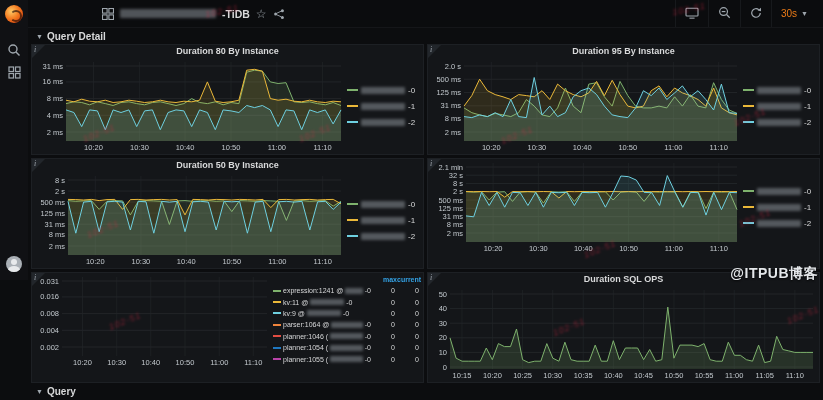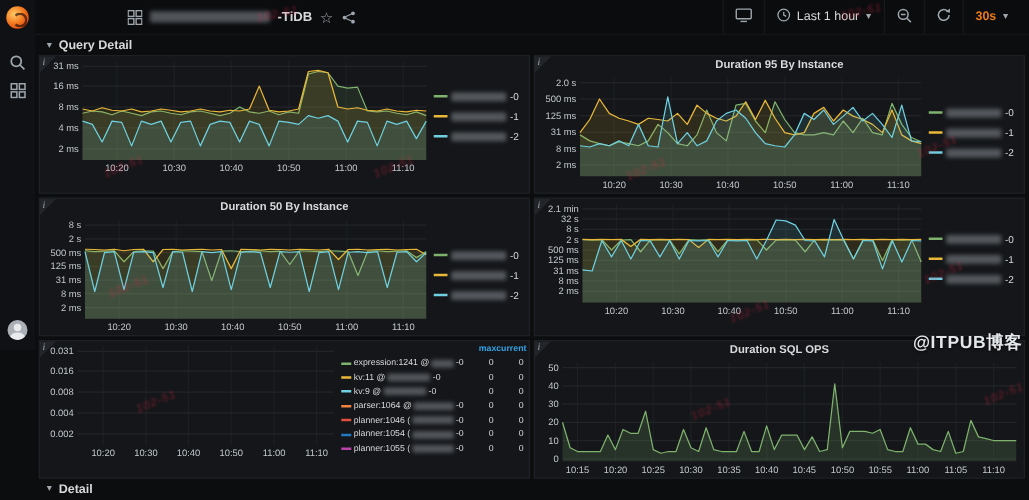--- a/index.html
+++ b/index.html
@@ -30,21 +30,21 @@
     padding:0 6px 0 0; flex-shrink:0; border-bottom:1px solid #151619; }
   .nav-left { display:flex; align-items:center; gap:6px; margin-left:74px; }
   .blur { display:inline-block; background:#8a9097; opacity:.55; filter:blur(1.8px); border-radius:1px; }
   .title-blur { width:96px; height:9px; }
   .dash-title { font-size:10.5px; font-weight:700; color:#d8d9da; }
   .nav-ico { color:#9fa7ae; font-size:11px; line-height:1; display:flex; align-items:center; }
   .nav-right { margin-left:auto; display:flex; align-items:stretch; height:100%; }
   .nav-btn { display:flex; align-items:center; gap:4px; padding:0 9px; border-left:1px solid #17191c;
     color:#d8d9da; font-size:10px; cursor:pointer; }
   .caret { font-size:7px; color:#9fa7ae; }
-  .refresh-val { color:#eb7b18; font-weight:700; }
+  .refresh-val { color:#eb7b18; font-weight:400; }
 
   
   .content { flex:1; position:relative; padding:2px 3px 0 3px; background:#0c0d0f; }
   .section-header { height:13px; display:flex; align-items:center; gap:4px; padding-left:5px;
     font-size:10px; font-weight:700; color:#d8d9da; cursor:pointer;text-align:right; }
   .chev { font-size:7px; color:#9fa7ae; }
   .grid { display:grid; grid-template-columns:1fr 1fr; gap:3px; margin-top:1px; }
   .panel { position:relative; background:#141619; border:1px solid #1d2024; height:111px; overflow:hidden; }
   .corner { position:absolute; left:0; top:0; width:0; height:0;
     border-left:13px solid #22262b; border-bottom:13px solid transparent; z-index:2; }
@@ -133,30 +133,20 @@
         <div class="nav-btn">
           <span>
             <svg width="14" height="12" viewBox="0 0 16 14">
                 <rect x="1" y="1.5" width="14" height="9" rx="1" fill="none" stroke="#9fa7ae" stroke-width="1.3"></rect>
                 <line x1="5" y1="13" x2="11" y2="13" stroke="#9fa7ae" stroke-width="1.3"></line>
               </svg>
           </span>
         </div>
         <div class="nav-btn">
           <span>
-            <svg width="12" height="12" viewBox="0 0 14 14">
-                <circle cx="7" cy="7" r="5.4" fill="none" stroke="#9fa7ae" stroke-width="1.2"></circle>
-                <polyline points="7,4 7,7 9.3,8.3" fill="none" stroke="#9fa7ae" stroke-width="1.2"></polyline>
-              </svg>
-          </span>
-          <span>Last 1 hour</span>
-          <span class="caret">▼</span>
-        </div>
-        <div class="nav-btn">
-          <span>
             <svg width="13" height="13" viewBox="0 0 14 14">
                 <circle cx="6" cy="6" r="4.2" fill="none" stroke="#9fa7ae" stroke-width="1.3"></circle>
                 <line x1="9.2" y1="9.2" x2="12.6" y2="12.6" stroke="#9fa7ae" stroke-width="1.3"></line>
                 <line x1="4" y1="6" x2="8" y2="6" stroke="#9fa7ae" stroke-width="1.3"></line>
               </svg>
           </span>
         </div>
         <div class="nav-btn">
           <span>
             <svg width="12" height="12" viewBox="0 0 14 14">
@@ -175,20 +165,21 @@
     <main class="content">
       <div class="section-header">
         <span class="chev">▼</span>
         <span>Query Detail</span>
       </div>
 
       <div class="grid">
         <section class="panel">
           <div class="corner"></div>
             <div class="corner-i">i</div>
+          <div class="panel-title">Duration 80 By Instance</div>
           <div class="panel-body">
             <div class="chart"><svg width="315" height="96">
                   <line x1="61.5" y1="4" x2="61.5" y2="83" stroke="#1d2023" stroke-width="1"></line>
                   <text x="61.5" y="92" text-anchor="middle" fill="#c3c9ce" font-size="7.5">10:20</text>
                   <line x1="107.425" y1="4" x2="107.425" y2="83" stroke="#1d2023" stroke-width="1"></line>
                   <text x="107.425" y="92" text-anchor="middle" fill="#c3c9ce" font-size="7.5">10:30</text>
                   <line x1="153.075" y1="4" x2="153.075" y2="83" stroke="#1d2023" stroke-width="1"></line>
                   <text x="153.075" y="92" text-anchor="middle" fill="#c3c9ce" font-size="7.5">10:40</text>
                   <line x1="199" y1="4" x2="199" y2="83" stroke="#1d2023" stroke-width="1"></line>
                   <text x="199" y="92" text-anchor="middle" fill="#c3c9ce" font-size="7.5">10:50</text>
@@ -548,21 +539,21 @@
                   <text x="19" y="83.5" text-anchor="end" fill="#c3c9ce" font-size="7.5">0</text>
                   <path d="M22,83 L22.0,51.8 L28.1,72.2 L34.1,75.2 L40.2,75.2 L46.2,75.2 L52.3,75.2 L58.3,62.0 L64.3,73.7 L70.4,57.6 L76.4,60.6 L82.5,60.6 L88.5,43.0 L94.6,73.7 L100.7,76.6 L106.7,75.2 L112.8,75.2 L118.8,57.6 L124.8,72.2 L130.9,75.2 L136.9,56.2 L143.0,73.7 L149.1,75.2 L155.1,75.2 L161.2,75.2 L167.2,59.1 L173.3,75.2 L179.3,75.2 L185.3,54.7 L191.4,73.7 L197.4,62.0 L203.5,62.0 L209.6,62.0 L215.6,73.7 L221.7,63.5 L227.7,75.2 L233.8,73.7 L239.8,21.1 L245.9,72.2 L251.9,59.1 L258.0,59.1 L264.0,59.1 L270.1,60.6 L276.1,57.6 L282.1,73.7 L288.2,75.2 L294.3,75.2 L300.3,56.2 L306.4,69.3 L312.4,69.3 L318.4,73.7 L324.5,75.2 L330.6,59.1 L336.6,76.6 L342.6,75.2 L348.7,50.3 L354.8,63.5 L360.8,64.9 L366.8,66.4 L372.9,66.4 L378.9,66.4 L385.0,66.4 L385,83 Z" fill="#7eb26d" fill-opacity="0.18" stroke="none"></path>
                   <path d="M22.0,51.8 L28.1,72.2 L34.1,75.2 L40.2,75.2 L46.2,75.2 L52.3,75.2 L58.3,62.0 L64.3,73.7 L70.4,57.6 L76.4,60.6 L82.5,60.6 L88.5,43.0 L94.6,73.7 L100.7,76.6 L106.7,75.2 L112.8,75.2 L118.8,57.6 L124.8,72.2 L130.9,75.2 L136.9,56.2 L143.0,73.7 L149.1,75.2 L155.1,75.2 L161.2,75.2 L167.2,59.1 L173.3,75.2 L179.3,75.2 L185.3,54.7 L191.4,73.7 L197.4,62.0 L203.5,62.0 L209.6,62.0 L215.6,73.7 L221.7,63.5 L227.7,75.2 L233.8,73.7 L239.8,21.1 L245.9,72.2 L251.9,59.1 L258.0,59.1 L264.0,59.1 L270.1,60.6 L276.1,57.6 L282.1,73.7 L288.2,75.2 L294.3,75.2 L300.3,56.2 L306.4,69.3 L312.4,69.3 L318.4,73.7 L324.5,75.2 L330.6,59.1 L336.6,76.6 L342.6,75.2 L348.7,50.3 L354.8,63.5 L360.8,64.9 L366.8,66.4 L372.9,66.4 L378.9,66.4 L385.0,66.4" fill="none" stroke="#7eb26d" stroke-width="1" stroke-linejoin="round"></path>
                 </svg></div>
           </div>
         </section>
       </div>
 
       <div class="section-header" style="margin-top:2px;">
         <span class="chev">▼</span>
-        <span>Detail</span>
+        <span>Query</span>
       </div>
     </main>
   </div>
 
   <div class="rwm-layer">
       <span class="rwm" style="left: 205px; top: 6px; transform: rotate(-12deg);">102-51</span>
       <span class="rwm" style="left: 672px; top: 4px; transform: rotate(-12deg);">102-51</span>
       <span class="rwm" style="left: 82px; top: 128px; transform: rotate(-22deg);">102-51</span>
       <span class="rwm" style="left: 298px; top: 128px; transform: rotate(-22deg);">102-51</span>
       <span class="rwm" style="left: 500px; top: 130px; transform: rotate(-22deg);">102-51</span>

